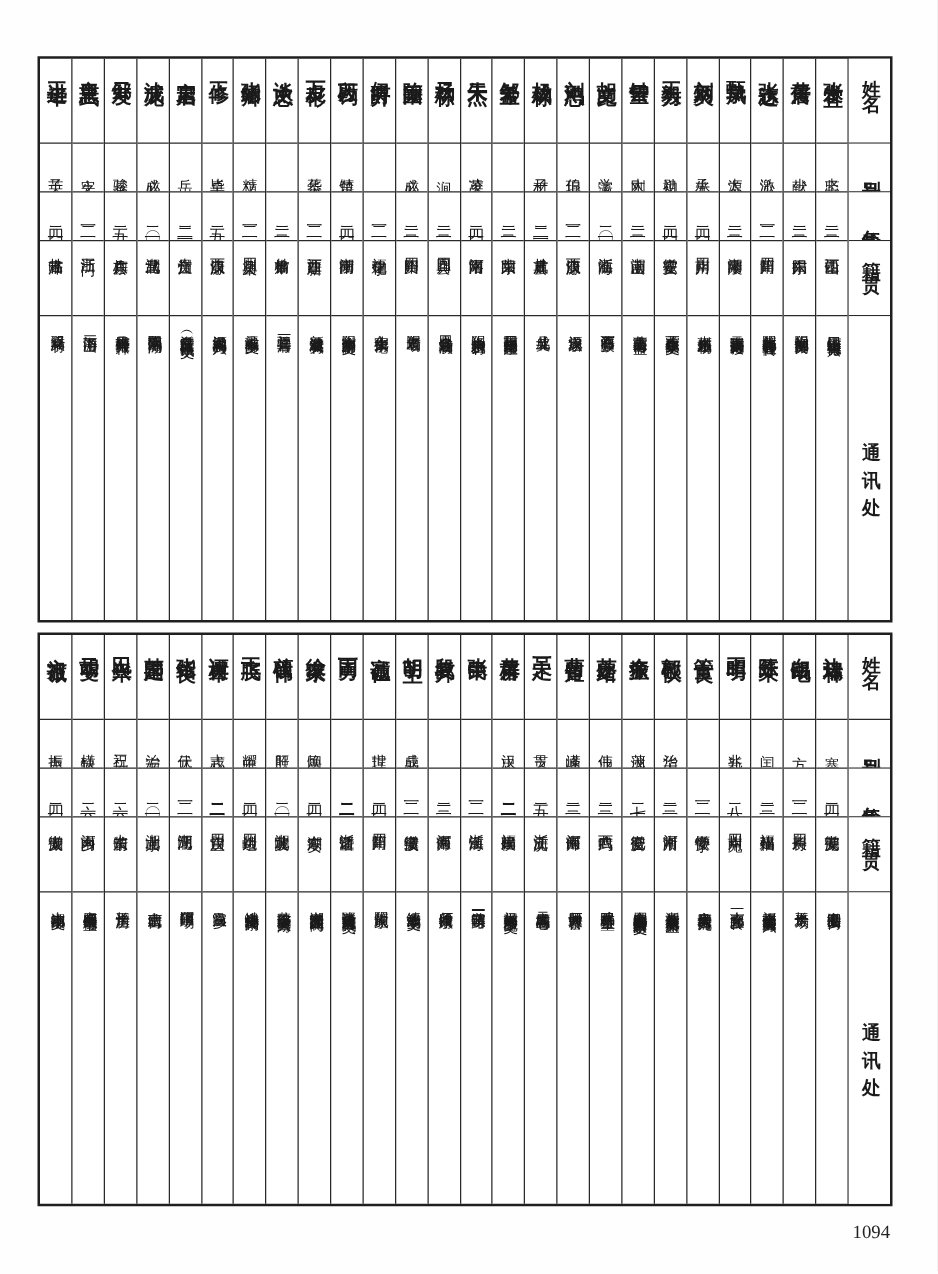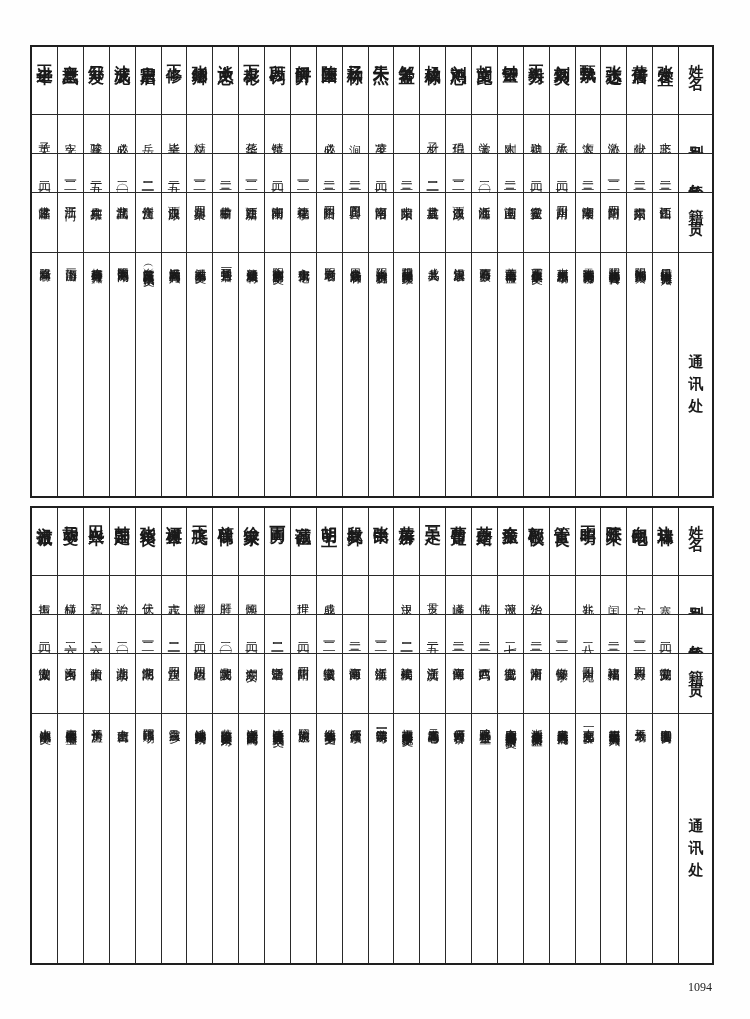--- a/index.html
+++ b/index.html
@@ -26,21 +26,21 @@
   .r-alias .vtext{font-size:12px;letter-spacing:1px;}
   .r-age .vtext{font-size:13px;letter-spacing:1px;}
   .r-native .vtext{font-size:12px;letter-spacing:0.5px;}
   .r-address .vtext{font-size:11.5px;letter-spacing:0.5px;}
   
   .header-col .cell{background:#fff;}
   .header-col .vtext{font-size:15px;font-weight:bold;}
   .hc-2 .vtext{letter-spacing:12px;}
   .hc-addr{align-items:center;padding-top:0;}
   .hc-addr .vtext{letter-spacing:22px;}
-  .page-number{position:absolute;right:38px;bottom:24px;font-size:12px;
+  .page-number{position:absolute;right:38px;bottom:24px;font-size:15px;
                font-family:"Liberation Serif","DejaVu Serif",serif;color:#222;}
 </style>
 </head>
 <body>
 
 <div class="page">
 
   <div class="table" id="table-top">
     <div class="header-col">
       <div class="cell r-name hc-2">

